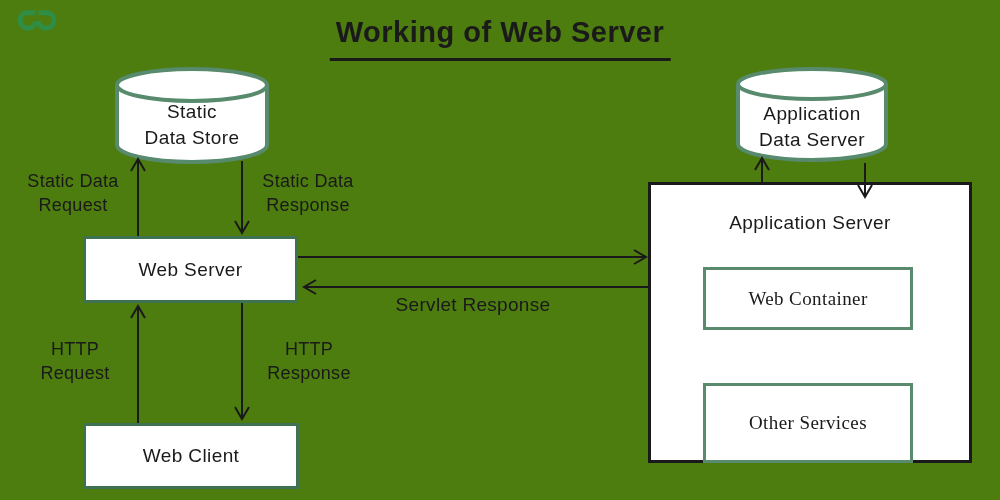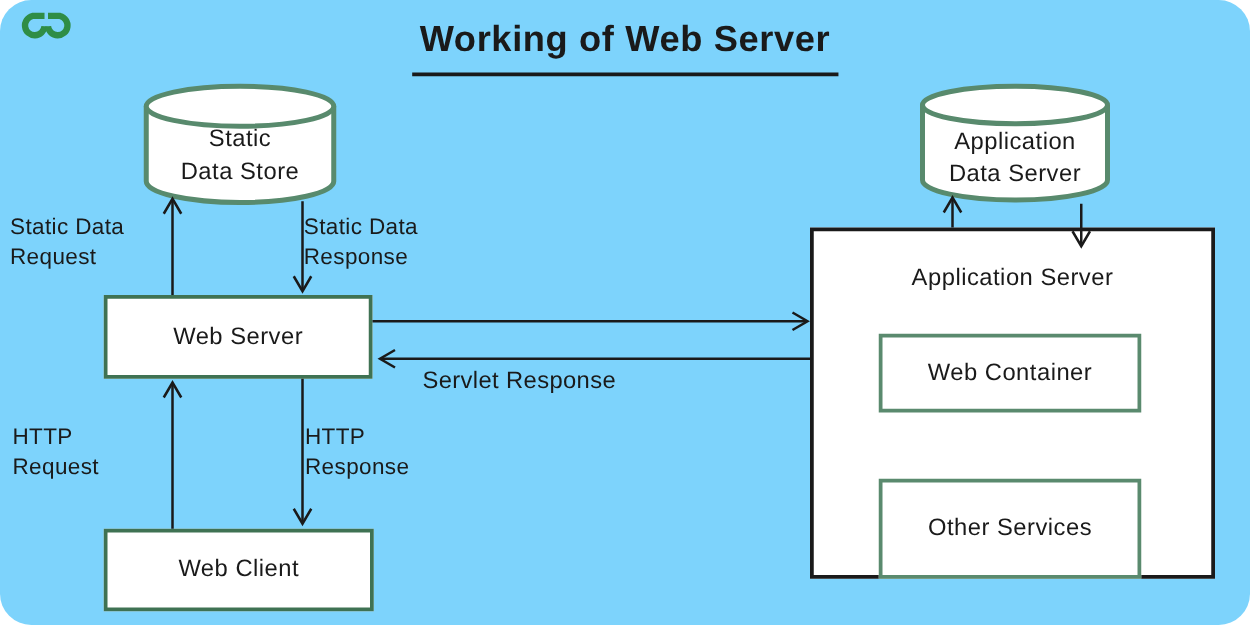--- a/index.html
+++ b/index.html
@@ -1,21 +1,21 @@
 <!DOCTYPE html>
 <html style="--ink: #1a1a1a; --logo-green: #2f8d46; --box-green: #3f7253; --cylinder-green: #588a6d; --inner-box-green: #5a8a6e;"><head>
 <meta charset="utf-8">
 <style>
   html, body { margin:0; padding:0; }
   body {
     width:1000px; height:500px; background:#ffffff;
     font-family:"Liberation Sans", sans-serif;
     color: var(--ink, #1a1a1a);
   }
-  .stage { position:relative; width:1000px; height:500px; overflow:hidden; background:#7dd3fc;border-radius:25px; }
+  .stage { position:relative; width:1000px; height:500px; overflow:hidden; background:#4d7c0f; }
 
   
   .title {
     position:absolute; top:16px; left:50%; transform:translateX(-50%);
     font-size:29px; font-weight:700; letter-spacing:0.5px; white-space:nowrap;
     color: var(--ink, #1a1a1a);
     border-bottom:3px solid var(--ink, #1a1a1a);
     padding:0 6px 9px 6px;
   }
 
@@ -24,38 +24,38 @@
   .logo path { fill:none; stroke: var(--logo-green, #2f8d46); stroke-width:11; }
 
   
   .node-box {
     position:absolute; background:#fff; box-sizing:border-box;
     border:3px solid var(--box-green, #3f7253);
     display:flex; align-items:center; justify-content:center;
     font-size:19px; letter-spacing:0.4px; text-align:center;
   }
   .app-server { border:3px solid var(--ink, #1a1a1a);padding-left:43px; }
-  .inner-box { border:3px solid var(--inner-box-green, #5a8a6e); }
+  .inner-box { border:3px solid var(--inner-box-green, #5a8a6e);font-family:Liberation Serif, serif; }
   .app-server-label {
     position:absolute; left:0; top:27px; width:100%; text-align:center;
     font-size:19px; letter-spacing:0.4px;
   }
 
   
   .cyl { position:absolute; }
   .cyl svg { position:absolute; left:0; top:0; }
   .cyl path, .cyl ellipse { fill:#ffffff; stroke: var(--cylinder-green, #588a6d); stroke-width:4; }
   .cyl-label {
     position:absolute; left:0; width:100%; text-align:center;
     font-size:19px; line-height:26px; letter-spacing:0.4px; white-space:pre-line;
   }
 
   
   .edge-label {
-    position:absolute; text-align:left; font-size:18px; line-height:24px;
+    position:absolute; text-align:center; font-size:18px; line-height:24px;
     letter-spacing:0.3px; white-space:pre-line;
   }
   .edge-label.big { font-size:19px; }
 
   
   .arrows { position:absolute; left:0; top:0; width:1000px; height:500px; pointer-events:none; }
   .arrows line, .arrows path { stroke: var(--ink, #1a1a1a); stroke-width:2; fill:none; }
 </style>
 </head>
 <body>

